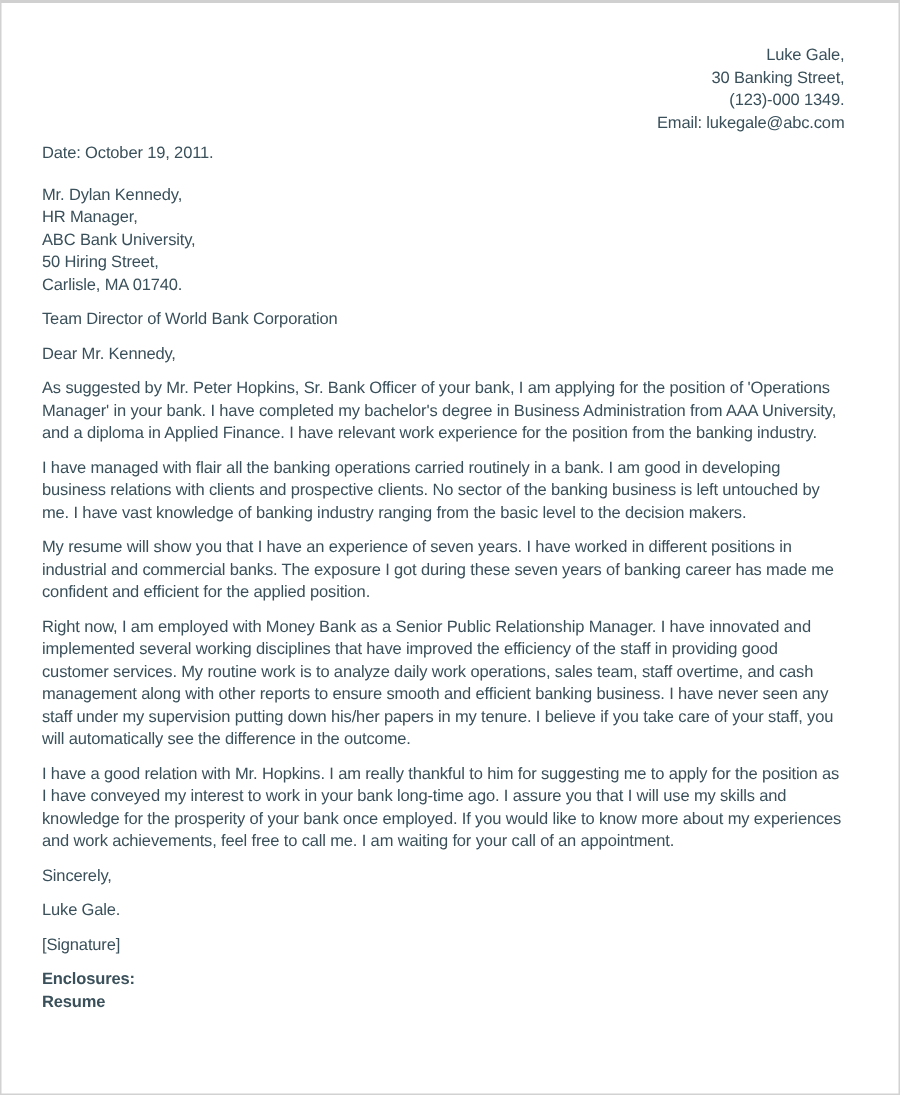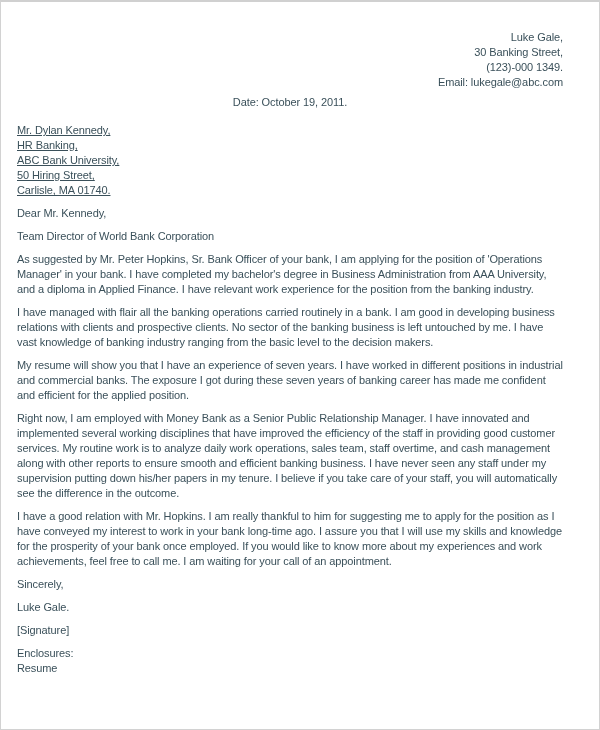--- a/index.html
+++ b/index.html
@@ -11,65 +11,64 @@
     border: 1px solid #d2d2d2;
     border-top: 2px solid #d0d0d0;
     overflow: hidden;
     font-family: "Liberation Sans", "DejaVu Sans", sans-serif;
     font-size: 11px;
     line-height: 15px;
     letter-spacing: -0.1px;
     color: #3a505a;
   }
   .letter {
-    padding: 28px 36px 16px 16px;
+    padding: 28px 36px 16px 27px;
   }
   .sender-block {
     text-align: right;
     margin: 0 0 5px 0;
   }
   .date-line {
-    text-align: center;
+    text-align: left;
     margin: 0 0 13px 0;
   }
   .recipient-block {
     margin: 0;
-    text-decoration: underline;
   }
   p {
     margin: 8px 0 0 0;
   }
   .enclosures div { margin: 0; }
-  .enclosures { margin-top: 8px; }
+  .enclosures { margin-top: 8px; font-weight: bold; }
 </style>
 </head>
 <body style="color: rgb(58, 80, 90); background: rgb(255, 255, 255);">
 
 <div class="letter">
 
   <div class="sender-block">
     <div>Luke Gale,</div>
     <div>30 Banking Street,</div>
     <div>(123)-000 1349.</div>
     <div>Email: lukegale@abc.com</div>
   </div>
 
   <div class="date-line">Date: October 19, 2011.</div>
 
   <div class="recipient-block">
     <div>Mr. Dylan Kennedy,</div>
-    <div>HR Banking,</div>
+    <div>HR Manager,</div>
     <div>ABC Bank University,</div>
     <div>50 Hiring Street,</div>
     <div>Carlisle, MA 01740.</div>
   </div>
 
+  <p>Team Director of World Bank Corporation</p>
+
   <p>Dear Mr. Kennedy,</p>
-
-  <p>Team Director of World Bank Corporation</p>
 
   <p>As suggested by Mr. Peter Hopkins, Sr. Bank Officer of your bank, I am applying for the position of 'Operations Manager' in your bank. I have completed my bachelor's degree in Business Administration from AAA University, and a diploma in Applied Finance. I have relevant work experience for the position from the banking industry.</p>
   <p>I have managed with flair all the banking operations carried routinely in a bank. I am good in developing business relations with clients and prospective clients. No sector of the banking business is left untouched by me. I have vast knowledge of banking industry ranging from the basic level to the decision makers.</p>
   <p>My resume will show you that I have an experience of seven years. I have worked in different positions in industrial and commercial banks. The exposure I got during these seven years of banking career has made me confident and efficient for the applied position.</p>
   <p>Right now, I am employed with Money Bank as a Senior Public Relationship Manager. I have innovated and implemented several working disciplines that have improved the efficiency of the staff in providing good customer services. My routine work is to analyze daily work operations, sales team, staff overtime, and cash management along with other reports to ensure smooth and efficient banking business. I have never seen any staff under my supervision putting down his/her papers in my tenure. I believe if you take care of your staff, you will automatically see the difference in the outcome.</p>
   <p>I have a good relation with Mr. Hopkins. I am really thankful to him for suggesting me to apply for the position as I have conveyed my interest to work in your bank long-time ago. I assure you that I will use my skills and knowledge for the prosperity of your bank once employed. If you would like to know more about my experiences and work achievements, feel free to call me. I am waiting for your call of an appointment.</p>
 
   <p>Sincerely,</p>
 
   <p>Luke Gale.</p>

